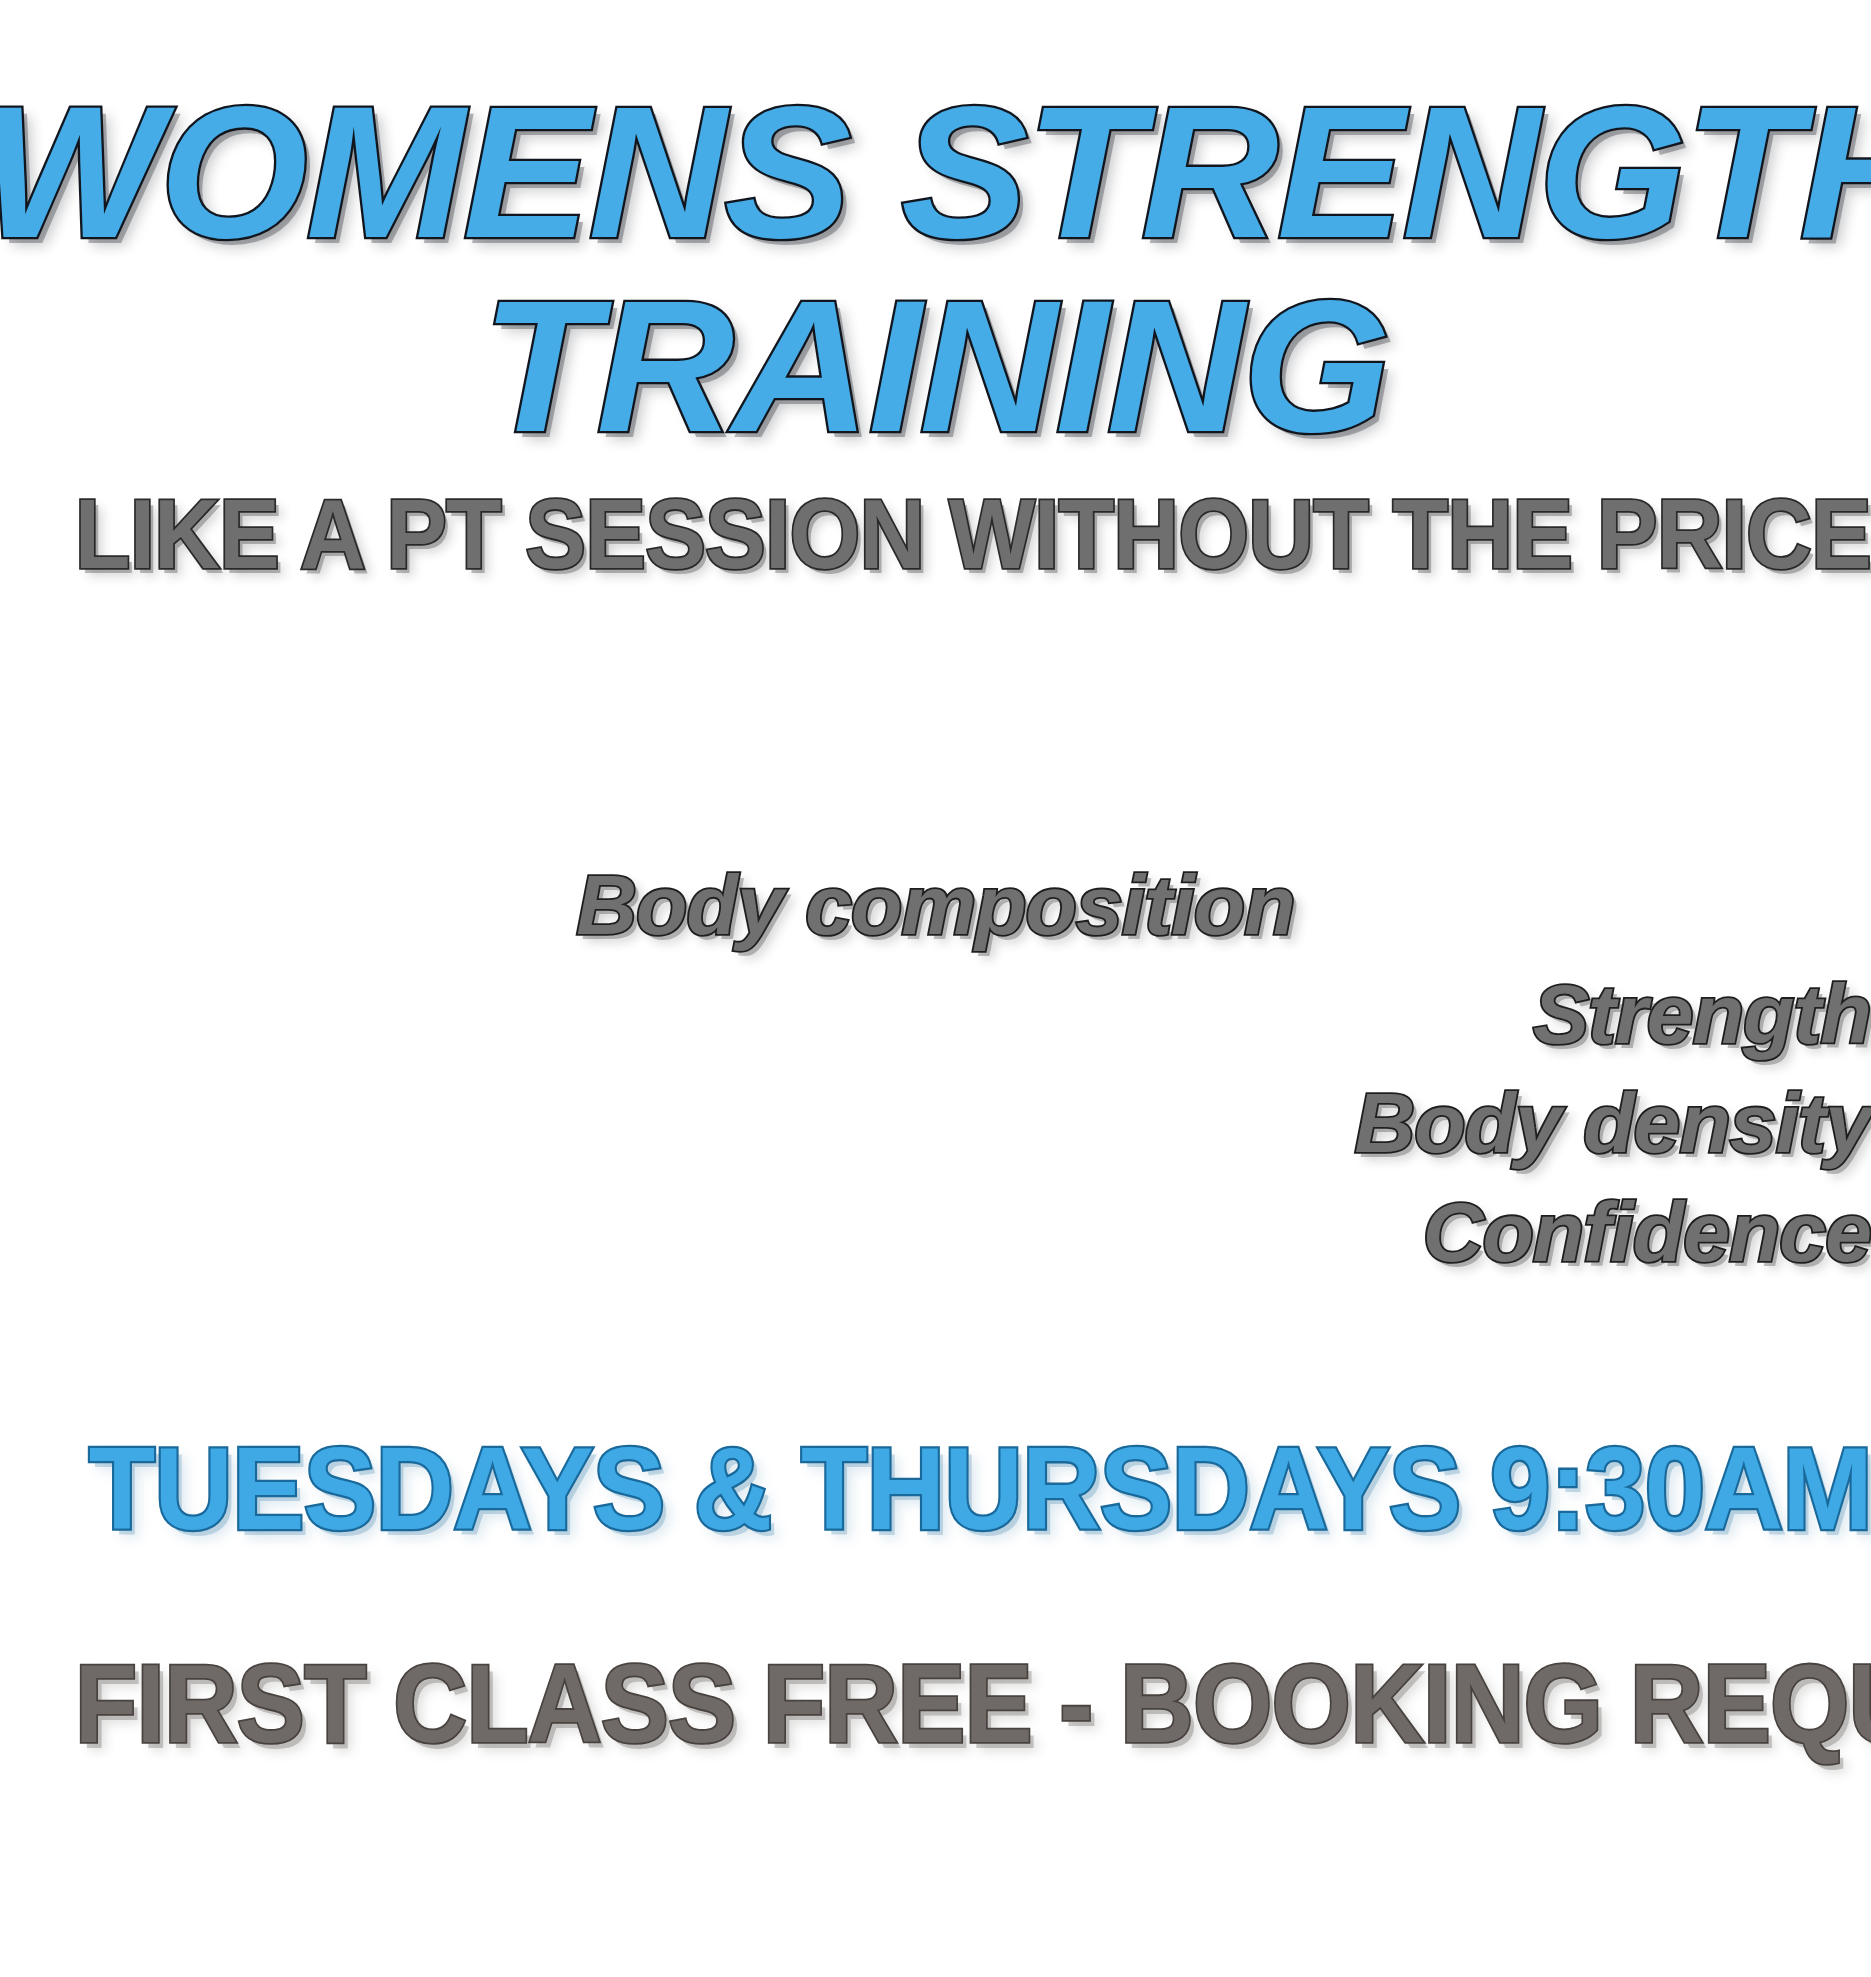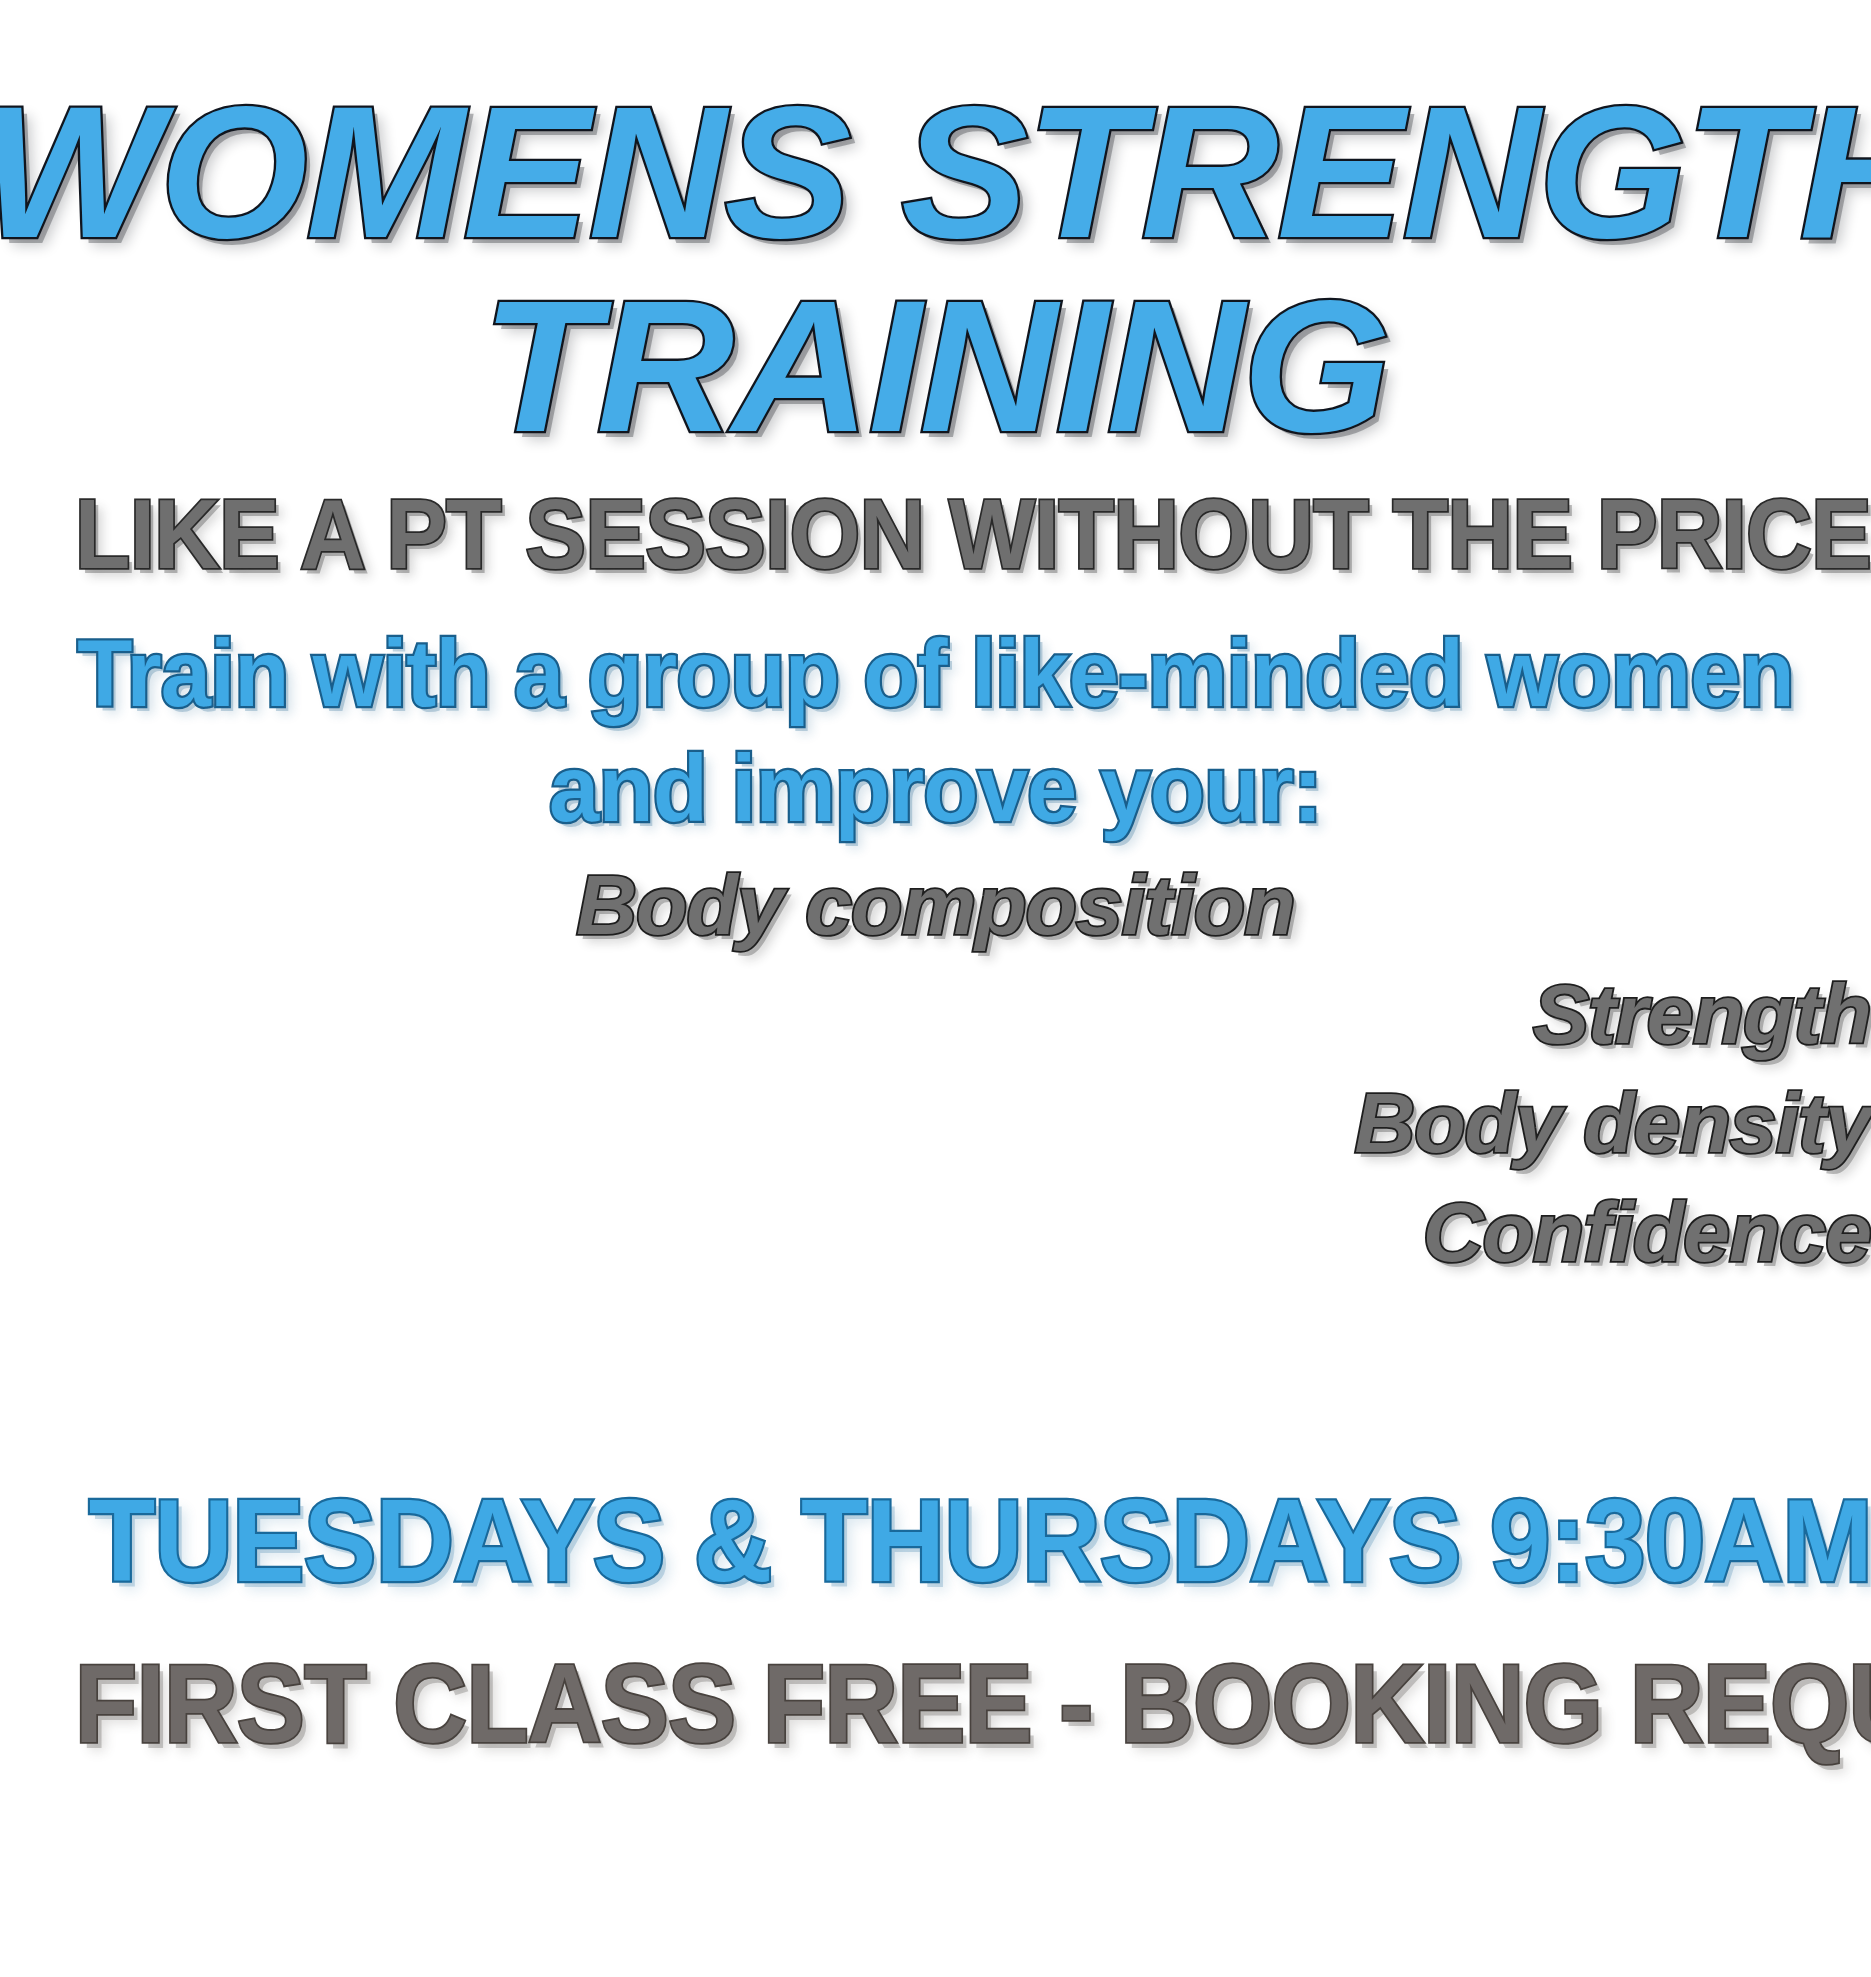--- a/index.html
+++ b/index.html
@@ -127,41 +127,37 @@
   .title-block { position: absolute; left: 0; right: 0; top: 79px; }
   .title-block .line + .line { margin-top: 7.3px; }
 
   .tagline-block  { position: absolute; left: 0; right: 0; top: 484px; }
   .intro-block    { position: absolute; left: 0; right: 0; top: 626px; }
   .intro-block .line + .line { margin-top: 20px; }
 
   .benefits-block { position: absolute; left: 0; right: 0; top: 863px; }
   .benefits-block .line + .line { margin-top: 25px; text-align: right; }
 
-  .schedule-block { position: absolute; left: 0; right: 0; top: 1482px; margin-left: 24px; }
+  .schedule-block { position: absolute; left: 0; right: 0; top: 1430px; margin-left: 24px; }
   .cta-block      { position: absolute; left: 0; right: 0; top: 1649px; }
 </style>
 </head>
 <body>
 
 <div class="poster">
 
   <div class="title-block">
     <div class="line title">WOMENS STRENGTH</div>
     <div class="line title">TRAINING</div>
   </div>
 
   <div class="tagline-block">
     <div class="line grey-caps">LIKE A PT SESSION WITHOUT THE PRICE TAG!</div>
   </div>
 
-  <div class="intro-block">
-    <div class="line blue-body">Train with a group of like-minded women</div>
-    <div class="line blue-body">and improve your:</div>
-  </div>
 
   <div class="benefits-block">
     <div class="line benefit">Body composition</div>
     <div class="line benefit">Strength</div>
     <div class="line benefit">Body density</div>
     <div class="line benefit">Confidence</div>
   </div>
 
   <div class="schedule-block">
     <div class="line blue-caps">TUESDAYS &amp; THURSDAYS 9:30AM</div>

